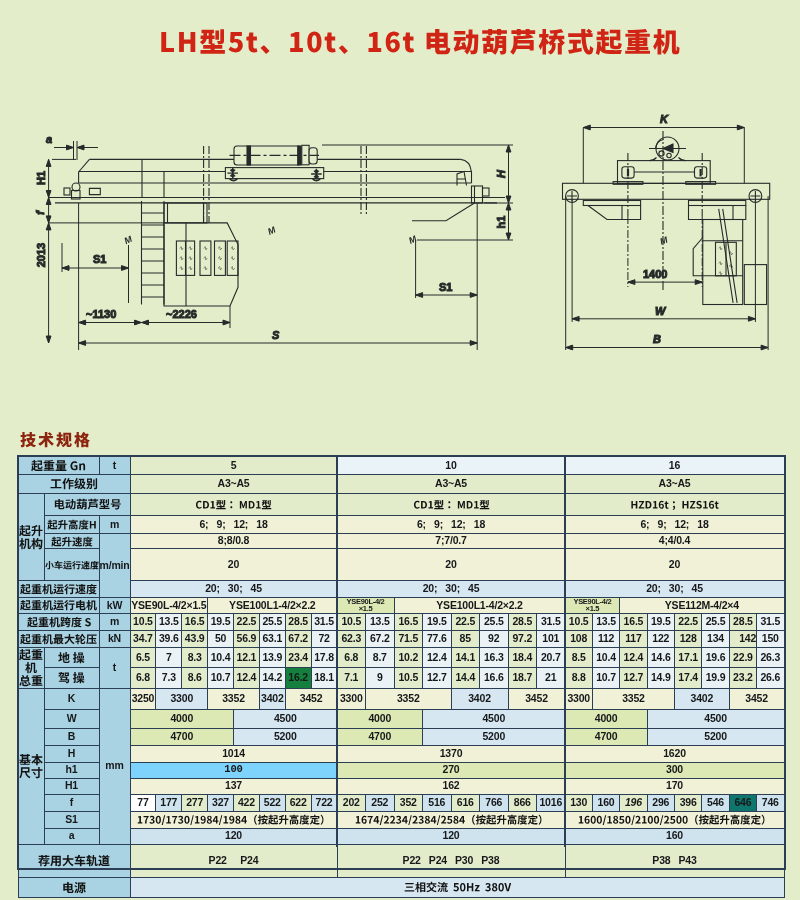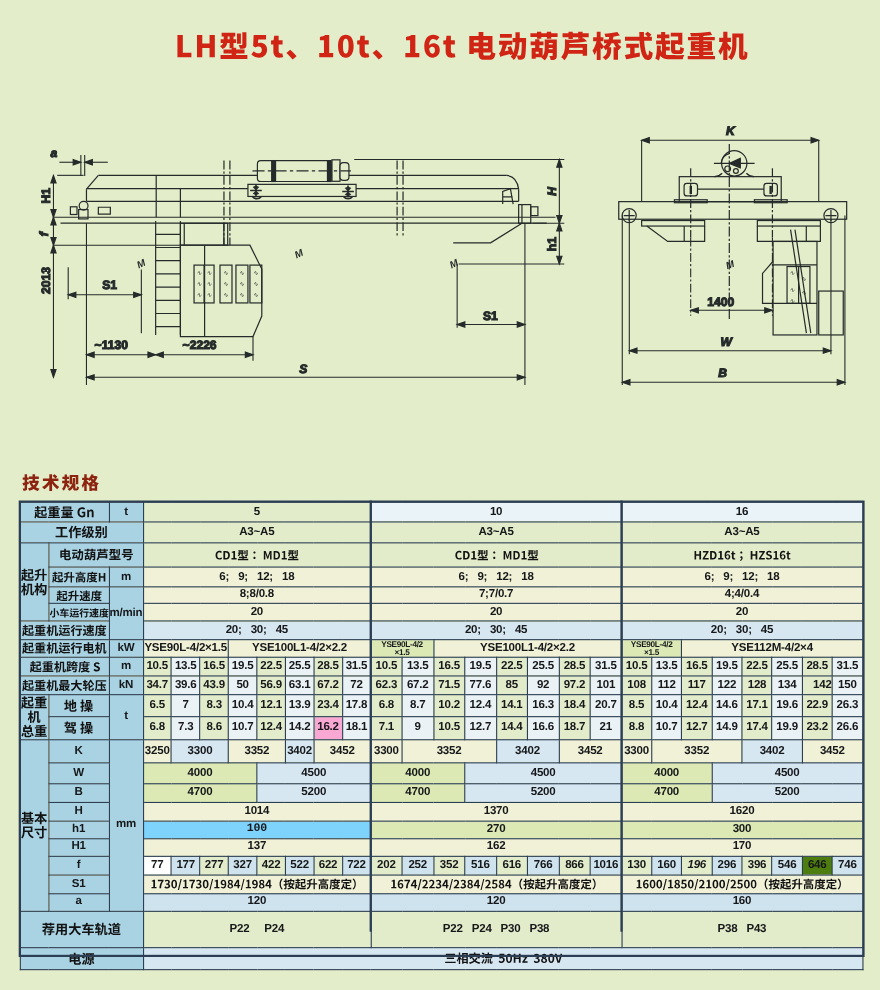--- a/index.html
+++ b/index.html
@@ -421,21 +421,21 @@
             <svg width="42" height="11" viewBox="0 -9.7 42 11.1" style="vertical-align:middle">
               <path d="M0.8 -4.1C0.8 -2.3 0.7 -0.5 0.2 0.5C0.4 0.7 1.0 0.9 1.2 1.1C1.4 0.6 1.6 -0.1 1.7 -0.8C2.5 0.4 3.8 0.7 5.7 0.7H9.8C9.9 0.3 10.1 -0.3 10.3 -0.6C9.3 -0.5 6.5 -0.5 5.7 -0.5C4.9 -0.5 4.3 -0.6 3.7 -0.7V-2.5H5.2V-3.6H3.7V-4.7H5.3V-5.8H3.5V-6.8H5.0V-7.9H3.5V-8.9H2.3V-7.9H0.7V-6.8H2.3V-5.8H0.4V-4.7H2.6V-1.4C2.3 -1.7 2.1 -2.1 1.9 -2.6C1.9 -3.1 2.0 -3.5 2.0 -4.0ZM5.7 -5.8V-2.6C5.7 -1.3 6.0 -1.0 7.2 -1.0C7.5 -1.0 8.4 -1.0 8.7 -1.0C9.7 -1.0 10.0 -1.4 10.2 -3.0C9.9 -3.1 9.3 -3.3 9.1 -3.5C9.0 -2.3 9.0 -2.1 8.6 -2.1C8.4 -2.1 7.6 -2.1 7.4 -2.1C7.0 -2.1 6.9 -2.2 6.9 -2.6V-4.7H8.4V-4.4H9.6V-8.5H5.6V-7.4H8.4V-5.8Z M15.5 -8.9C14.4 -8.2 12.6 -7.6 11.0 -7.2C11.2 -7.0 11.4 -6.5 11.4 -6.2C12.0 -6.3 12.6 -6.5 13.2 -6.6V-4.8H10.9V-3.6H13.2C13.1 -2.2 12.6 -0.9 10.8 -0.0C11.1 0.2 11.6 0.7 11.7 1.0C13.8 -0.2 14.3 -1.9 14.4 -3.6H17.1V0.9H18.4V-3.6H20.6V-4.8H18.4V-8.8H17.1V-4.8H14.5V-7.0C15.2 -7.3 15.8 -7.5 16.4 -7.8Z M21.5 -7.9C22.1 -7.4 22.9 -6.7 23.2 -6.2L24.2 -7.1C23.8 -7.6 23.0 -8.2 22.4 -8.7ZM23.9 -4.8H21.5V-3.7H22.7V-1.4C22.2 -1.1 21.7 -0.7 21.2 -0.5L21.9 0.8C22.4 0.4 22.9 -0.0 23.4 -0.4C24.0 0.4 24.9 0.7 26.2 0.7C27.5 0.8 29.6 0.8 30.8 0.7C30.9 0.3 31.1 -0.3 31.2 -0.6C29.8 -0.5 27.5 -0.4 26.2 -0.5C25.1 -0.5 24.3 -0.8 23.9 -1.5ZM25.9 -5.4H27.0V-4.5H25.9ZM28.2 -5.4H29.4V-4.5H28.2ZM27.0 -8.9V-8.0H24.4V-7.0H27.0V-6.4H24.7V-3.6H26.4C25.8 -2.9 25.0 -2.2 24.1 -1.9C24.3 -1.6 24.7 -1.2 24.9 -0.9C25.6 -1.3 26.4 -2.0 27.0 -2.7V-0.7H28.2V-2.6C28.8 -1.9 29.6 -1.3 30.3 -0.9C30.4 -1.2 30.8 -1.7 31.1 -1.9C30.2 -2.3 29.3 -2.9 28.6 -3.6H30.6V-6.4H28.2V-7.0H30.9V-8.0H28.2V-8.9Z M35.6 -6.7V-6.0H34.1V-5.0H35.6V-3.3H39.9V-5.0H41.4V-6.0H39.9V-6.7H38.7V-6.0H36.7V-6.7ZM38.7 -5.0V-4.3H36.7V-5.0ZM39.0 -1.9C38.7 -1.6 38.3 -1.3 37.8 -1.1C37.3 -1.3 36.9 -1.6 36.6 -1.9ZM34.2 -2.9V-1.9H35.8L35.3 -1.7C35.6 -1.3 36.0 -0.9 36.5 -0.6C35.7 -0.3 34.7 -0.2 33.8 -0.1C33.9 0.2 34.2 0.7 34.3 1.0C35.5 0.8 36.7 0.6 37.7 0.1C38.7 0.6 39.7 0.8 41.0 1.0C41.1 0.7 41.4 0.2 41.7 -0.1C40.8 -0.2 39.9 -0.3 39.1 -0.6C39.9 -1.1 40.5 -1.7 40.9 -2.6L40.1 -3.0L39.9 -2.9ZM32.7 -8.0V-5.0C32.7 -3.5 32.6 -1.3 31.7 0.2C32.0 0.3 32.5 0.7 32.7 0.9C33.7 -0.7 33.9 -3.3 33.9 -5.0V-6.8H41.5V-8.0H37.7V-8.9H36.4V-8.0Z" fill="#131313"></path>
             </svg>
           </td>
           <td rowspan="3" class="n" style="background:#a9d3e3;">m/min</td>
           <td colspan="8" class="n" style="background:#f0f1d6;">8;8/0.8</td>
           <td colspan="8" class="n" style="background:#f0f1d6;">7;7/0.7</td>
           <td colspan="8" class="n" style="background:#f0f1d6;">4;4/0.4</td>
         </tr>
 
-<tr style="height:16px">
+<tr style="height:32px">
           <td style="background:#a9d3e3;">
             <svg width="54" height="10" viewBox="0 -8.3 54 9.5" style="vertical-align:middle">
               <path d="M3.9 -7.5V-0.5C3.9 -0.4 3.9 -0.3 3.7 -0.3C3.5 -0.3 2.8 -0.3 2.2 -0.3C2.4 -0.0 2.6 0.5 2.6 0.8C3.5 0.8 4.1 0.8 4.6 0.6C5.0 0.4 5.1 0.1 5.1 -0.5V-7.5ZM6.1 -5.2C6.8 -3.8 7.5 -2.1 7.7 -1.0L8.9 -1.5C8.6 -2.6 7.9 -4.3 7.2 -5.6ZM1.6 -5.5C1.4 -4.3 0.9 -2.7 0.2 -1.8C0.5 -1.7 1.0 -1.4 1.3 -1.2C2.0 -2.2 2.5 -3.9 2.8 -5.2Z M10.5 -2.7C10.6 -2.7 11.0 -2.8 11.5 -2.8H13.4V-1.8H9.4V-0.7H13.4V0.8H14.6V-0.7H17.6V-1.8H14.6V-2.8H16.8V-3.8H14.6V-5.0H13.4V-3.8H11.6C11.9 -4.3 12.2 -4.8 12.6 -5.3H17.4V-6.4H13.1C13.3 -6.7 13.4 -7.1 13.6 -7.4L12.3 -7.7C12.2 -7.3 12.0 -6.8 11.8 -6.4H9.6V-5.3H11.3C11.1 -4.9 10.9 -4.6 10.8 -4.5C10.5 -4.1 10.3 -3.8 10.1 -3.8C10.2 -3.4 10.4 -2.9 10.5 -2.7Z M18.8 -6.9C19.3 -6.6 19.9 -6.1 20.2 -5.8L20.9 -6.5C20.6 -6.9 20.0 -7.3 19.5 -7.6ZM18.4 -5.1C18.9 -4.8 19.6 -4.4 19.9 -4.0L20.6 -4.8C20.3 -5.1 19.6 -5.5 19.1 -5.8ZM21.5 -7.2V-6.2H26.1V-7.2ZM20.5 -3.6H18.4V-2.6H19.4V-1.2C19.0 -0.9 18.6 -0.6 18.2 -0.4L18.7 0.7C19.2 0.3 19.6 -0.0 20.0 -0.4C20.6 0.3 21.3 0.6 22.4 0.6C23.5 0.7 25.4 0.7 26.4 0.6C26.5 0.3 26.7 -0.2 26.8 -0.5C25.6 -0.4 23.5 -0.3 22.5 -0.4C21.5 -0.4 20.8 -0.7 20.5 -1.3ZM24.3 -3.5C24.5 -3.2 24.8 -2.8 25.0 -2.4L22.8 -2.2C23.1 -2.8 23.4 -3.5 23.7 -4.2H26.7V-5.2H20.9V-4.2H22.5C22.3 -3.5 22.0 -2.7 21.8 -2.1L21.0 -2.1L21.1 -1.0L25.5 -1.5C25.6 -1.2 25.7 -1.0 25.7 -0.8L26.7 -1.3C26.5 -2.1 25.8 -3.1 25.1 -4.0Z M31.0 -7.1V-6.1H35.4V-7.1ZM29.3 -7.6C28.9 -7.0 28.0 -6.2 27.2 -5.7C27.4 -5.5 27.7 -5.1 27.8 -4.8C28.7 -5.4 29.7 -6.4 30.3 -7.2ZM30.6 -4.6V-3.6H33.3V-0.5C33.3 -0.3 33.2 -0.3 33.1 -0.3C32.9 -0.3 32.3 -0.3 31.8 -0.3C31.9 0.0 32.1 0.5 32.1 0.8C32.9 0.8 33.5 0.8 33.9 0.6C34.3 0.4 34.4 0.1 34.4 -0.4V-3.6H35.6V-4.6ZM29.6 -5.7C29.0 -4.7 28.1 -3.6 27.1 -3.0C27.4 -2.8 27.7 -2.3 27.9 -2.0C28.1 -2.2 28.4 -2.5 28.6 -2.7V0.8H29.7V-3.9C30.1 -4.4 30.4 -4.8 30.7 -5.3Z M36.4 -6.8C36.9 -6.4 37.6 -5.8 37.9 -5.4L38.7 -6.1C38.4 -6.5 37.7 -7.1 37.2 -7.4ZM38.5 -4.1H36.4V-3.1H37.4V-1.2C37.0 -0.9 36.6 -0.6 36.2 -0.4L36.7 0.7C37.2 0.3 37.6 -0.0 38.0 -0.4C38.6 0.3 39.3 0.6 40.5 0.6C41.5 0.7 43.4 0.7 44.4 0.6C44.5 0.3 44.7 -0.2 44.8 -0.5C43.6 -0.4 41.5 -0.4 40.5 -0.4C39.5 -0.4 38.9 -0.7 38.5 -1.3ZM40.2 -4.6H41.1V-3.9H40.2ZM42.2 -4.6H43.2V-3.9H42.2ZM41.1 -7.6V-6.9H38.9V-6.0H41.1V-5.5H39.2V-3.1H40.6C40.1 -2.5 39.4 -1.9 38.6 -1.6C38.9 -1.4 39.2 -1.0 39.3 -0.8C40.0 -1.1 40.6 -1.7 41.1 -2.3V-0.6H42.2V-2.2C42.7 -1.7 43.3 -1.1 43.9 -0.8C44.1 -1.1 44.4 -1.5 44.7 -1.7C43.9 -2.0 43.1 -2.5 42.5 -3.1H44.2V-5.5H42.2V-6.0H44.5V-6.9H42.2V-7.6Z M48.5 -5.7V-5.1H47.3V-4.3H48.5V-2.9H52.2V-4.3H53.5V-5.1H52.2V-5.7H51.1V-5.1H49.5V-5.7ZM51.1 -4.3V-3.7H49.5V-4.3ZM51.5 -1.6C51.2 -1.3 50.8 -1.1 50.4 -0.9C50.0 -1.1 49.6 -1.4 49.3 -1.6ZM47.3 -2.5V-1.6H48.7L48.2 -1.5C48.5 -1.1 48.9 -0.8 49.3 -0.5C48.6 -0.3 47.8 -0.2 46.9 -0.1C47.1 0.1 47.3 0.6 47.4 0.8C48.5 0.7 49.5 0.5 50.3 0.1C51.1 0.5 52.1 0.7 53.1 0.8C53.2 0.6 53.5 0.1 53.7 -0.1C52.9 -0.2 52.2 -0.3 51.5 -0.5C52.2 -0.9 52.7 -1.5 53.1 -2.2L52.4 -2.5L52.2 -2.5ZM46.0 -6.8V-4.3C46.0 -3.0 45.9 -1.1 45.2 0.2C45.4 0.3 45.9 0.6 46.1 0.8C46.9 -0.6 47.0 -2.8 47.0 -4.3V-5.9H53.6V-6.8H50.3V-7.6H49.2V-6.8Z" fill="#131313"></path>
             </svg>
           </td>
           <td colspan="8" class="n" style="background:#f0f1d6;">20</td>
           <td colspan="8" class="n" style="background:#f0f1d6;">20</td>
           <td colspan="8" class="n" style="background:#f0f1d6;">20</td>
         </tr>
 
@@ -584,21 +584,21 @@
             <svg width="27" height="13" viewBox="0 -11.0 27 12.7" style="vertical-align:middle">
               <path d="M7.9 -8.5H9.5V-7.2H7.9ZM6.7 -9.6V-6.1H10.9V-9.6ZM0.9 -1.4V-0.3H8.6V-1.4ZM2.5 -10.2C2.5 -9.9 2.4 -9.6 2.4 -9.3H0.7V-8.2H2.1C1.8 -7.5 1.3 -6.9 0.3 -6.5C0.6 -6.3 0.9 -5.8 1.0 -5.5C2.5 -6.1 3.2 -7.0 3.5 -8.2H4.7C4.7 -7.5 4.6 -7.2 4.5 -7.1C4.4 -7.0 4.3 -7.0 4.2 -7.0C4.0 -7.0 3.6 -7.0 3.3 -7.0C3.4 -6.7 3.6 -6.3 3.6 -6.0C4.1 -6.0 4.5 -6.0 4.8 -6.0C5.1 -6.0 5.4 -6.1 5.6 -6.3C5.9 -6.6 6.0 -7.3 6.1 -8.8C6.1 -9.0 6.1 -9.3 6.1 -9.3H3.7C3.8 -9.6 3.8 -9.9 3.8 -10.2ZM2.0 -5.6V-4.3H7.9L7.6 -2.9H4.0L4.2 -4.0L2.8 -4.1C2.6 -3.4 2.4 -2.5 2.3 -1.9H9.7C9.6 -0.8 9.5 -0.4 9.3 -0.2C9.2 -0.1 9.1 -0.1 8.9 -0.1C8.7 -0.1 8.3 -0.1 7.8 -0.2C8.0 0.2 8.1 0.6 8.1 1.0C8.7 1.0 9.3 1.0 9.6 1.0C9.9 0.9 10.2 0.9 10.5 0.6C10.8 0.3 11.0 -0.6 11.2 -2.4C11.2 -2.6 11.2 -2.9 11.2 -2.9H9.2C9.3 -3.7 9.5 -4.7 9.6 -5.5L8.5 -5.7L8.3 -5.6Z M21.4 -8.7H23.6V-8.0H21.4ZM20.2 -9.7V-6.9H24.9V-9.7ZM20.2 -5.6H21.1V-4.7H20.2ZM23.8 -5.6H24.9V-4.7H23.8ZM16.3 -10.2V-7.9H15.2V-6.6H16.3V-4.4L15.0 -4.1L15.3 -2.7L16.3 -3.0V-0.5C16.3 -0.4 16.3 -0.3 16.2 -0.3C16.1 -0.3 15.7 -0.3 15.4 -0.3C15.6 0.0 15.7 0.6 15.8 0.9C16.4 0.9 16.9 0.9 17.2 0.7C17.6 0.5 17.7 0.1 17.7 -0.5V-3.5L18.8 -3.9L18.6 -5.1L17.7 -4.8V-6.6H18.7V-7.9H17.7V-10.2ZM18.9 -3.0V-1.8H21.1C20.4 -1.1 19.2 -0.5 18.0 -0.2C18.3 0.1 18.7 0.6 18.9 0.9C20.0 0.5 21.0 -0.1 21.8 -0.8V1.1H23.2V-0.9C23.9 -0.2 24.7 0.4 25.6 0.8C25.8 0.5 26.2 -0.0 26.5 -0.3C25.5 -0.6 24.5 -1.2 23.8 -1.8H26.2V-3.0H23.2V-3.7H26.0V-6.5H22.8V-3.7H22.3V-6.5H19.1V-3.7H21.8V-3.0Z" fill="#131313"></path>
             </svg>
           </td>
           <td class="n" style="background:#e3ecca;">6.8</td>
           <td class="n" style="background:#eaf2f6;">7.3</td>
           <td class="n" style="background:#e3ecca;">8.6</td>
           <td class="n" style="background:#eaf2f6;">10.7</td>
           <td class="n" style="background:#e3ecca;">12.4</td>
           <td class="n" style="background:#eaf2f6;">14.2</td>
-          <td class="n" style="background:#f9a8d4;">16.2</td>
+          <td class="n" style="background:#15803d;">16.2</td>
           <td class="n" style="background:#eaf2f6;">18.1</td>
           <td class="n" style="background:#e3ecca;">7.1</td>
           <td class="n" style="background:#eaf2f6;">9</td>
           <td class="n" style="background:#e3ecca;">10.5</td>
           <td class="n" style="background:#eaf2f6;">12.7</td>
           <td class="n" style="background:#e3ecca;">14.4</td>
           <td class="n" style="background:#eaf2f6;">16.6</td>
           <td class="n" style="background:#e3ecca;">18.7</td>
           <td class="n" style="background:#eaf2f6;">21</td>
           <td class="n" style="background:#e3ecca;">8.8</td>
@@ -695,21 +695,21 @@
           <td class="n" style="background:#e3ecca;">616</td>
           <td class="n" style="background:#cfe3ef;">766</td>
           <td class="n" style="background:#e3ecca;">866</td>
           <td class="n" style="background:#cfe3ef;">1016</td>
           <td class="n" style="background:#e3ecca;">130</td>
           <td class="n" style="background:#cfe3ef;">160</td>
           <td class="n" style="background:#e3ecca;font-style:italic;">196</td>
           <td class="n" style="background:#cfe3ef;">296</td>
           <td class="n" style="background:#e3ecca;">396</td>
           <td class="n" style="background:#cfe3ef;">546</td>
-          <td class="n" style="background:#4d7c0f;">646</td>
+          <td class="n" style="background:#0f766e;">646</td>
           <td class="n" style="background:#cfe3ef;">746</td>
         </tr>
 
 <tr style="height:17px">
           <td class="n" style="background:#a9d3e3;">S1</td>
           <td colspan="8" style="background:#f0f1d6;">
             <svg width="195" height="11" viewBox="0 -9.7 195 11.1" style="vertical-align:middle">
               <path d="M0.9 0.0H5.5V-1.3H4.1V-7.8H2.9C2.4 -7.5 1.9 -7.3 1.1 -7.1V-6.2H2.5V-1.3H0.9Z M8.1 0.0H9.7C9.8 -3.0 10.1 -4.6 11.9 -6.8V-7.8H6.7V-6.5H10.2C8.7 -4.4 8.3 -2.7 8.1 0.0Z M15.3 0.1C16.7 0.1 18.0 -0.7 18.0 -2.1C18.0 -3.1 17.3 -3.8 16.5 -4.0V-4.1C17.3 -4.4 17.7 -5.0 17.7 -5.8C17.7 -7.2 16.7 -7.9 15.2 -7.9C14.3 -7.9 13.6 -7.5 12.9 -7.0L13.7 -6.0C14.1 -6.4 14.6 -6.7 15.2 -6.7C15.8 -6.7 16.2 -6.3 16.2 -5.7C16.2 -5.0 15.7 -4.5 14.3 -4.5V-3.4C16.0 -3.4 16.4 -3.0 16.4 -2.2C16.4 -1.5 15.9 -1.1 15.1 -1.1C14.4 -1.1 13.8 -1.5 13.4 -1.9L12.7 -0.9C13.2 -0.3 14.0 0.1 15.3 0.1Z M21.7 0.1C23.3 0.1 24.3 -1.2 24.3 -3.9C24.3 -6.6 23.3 -7.9 21.7 -7.9C20.1 -7.9 19.0 -6.6 19.0 -3.9C19.0 -1.2 20.1 0.1 21.7 0.1ZM21.7 -1.1C21.0 -1.1 20.5 -1.7 20.5 -3.9C20.5 -6.1 21.0 -6.7 21.7 -6.7C22.4 -6.7 22.8 -6.1 22.8 -3.9C22.8 -1.7 22.4 -1.1 21.7 -1.1Z M24.9 1.9H26.0L28.6 -8.5H27.5Z M29.7 0.0H34.4V-1.3H32.9V-7.8H31.8C31.3 -7.5 30.8 -7.3 30.0 -7.1V-6.2H31.4V-1.3H29.7Z M37.0 0.0H38.5C38.7 -3.0 38.9 -4.6 40.7 -6.8V-7.8H35.6V-6.5H39.1C37.6 -4.4 37.1 -2.7 37.0 0.0Z M44.1 0.1C45.6 0.1 46.8 -0.7 46.8 -2.1C46.8 -3.1 46.2 -3.8 45.3 -4.0V-4.1C46.1 -4.4 46.6 -5.0 46.6 -5.8C46.6 -7.2 45.6 -7.9 44.1 -7.9C43.2 -7.9 42.4 -7.5 41.7 -7.0L42.5 -6.0C43.0 -6.4 43.4 -6.7 44.0 -6.7C44.7 -6.7 45.0 -6.3 45.0 -5.7C45.0 -5.0 44.6 -4.5 43.2 -4.5V-3.4C44.8 -3.4 45.3 -3.0 45.3 -2.2C45.3 -1.5 44.8 -1.1 44.0 -1.1C43.2 -1.1 42.7 -1.5 42.2 -1.9L41.5 -0.9C42.1 -0.3 42.9 0.1 44.1 0.1Z M50.5 0.1C52.1 0.1 53.2 -1.2 53.2 -3.9C53.2 -6.6 52.1 -7.9 50.5 -7.9C48.9 -7.9 47.9 -6.6 47.9 -3.9C47.9 -1.2 48.9 0.1 50.5 0.1ZM50.5 -1.1C49.9 -1.1 49.4 -1.7 49.4 -3.9C49.4 -6.1 49.9 -6.7 50.5 -6.7C51.2 -6.7 51.7 -6.1 51.7 -3.9C51.7 -1.7 51.2 -1.1 50.5 -1.1Z M53.8 1.9H54.8L57.4 -8.5H56.4Z M58.5 0.0H63.2V-1.3H61.8V-7.8H60.6C60.1 -7.5 59.6 -7.3 58.8 -7.1V-6.2H60.2V-1.3H58.5Z M66.6 0.1C68.1 0.1 69.5 -1.1 69.5 -4.1C69.5 -6.8 68.2 -7.9 66.7 -7.9C65.4 -7.9 64.3 -6.9 64.3 -5.3C64.3 -3.7 65.2 -2.9 66.5 -2.9C67.1 -2.9 67.7 -3.2 68.1 -3.7C68.1 -1.8 67.3 -1.1 66.5 -1.1C66.0 -1.1 65.5 -1.4 65.2 -1.7L64.4 -0.7C64.9 -0.3 65.6 0.1 66.6 0.1ZM68.1 -4.8C67.7 -4.2 67.2 -4.0 66.8 -4.0C66.1 -4.0 65.7 -4.4 65.7 -5.3C65.7 -6.3 66.2 -6.8 66.8 -6.8C67.4 -6.8 68.0 -6.2 68.1 -4.8Z M73.2 0.1C74.7 0.1 75.8 -0.8 75.8 -1.9C75.8 -3.0 75.2 -3.6 74.5 -4.0V-4.1C75.0 -4.4 75.5 -5.1 75.5 -5.8C75.5 -7.1 74.6 -7.9 73.2 -7.9C71.9 -7.9 70.9 -7.1 70.9 -5.8C70.9 -5.0 71.3 -4.4 71.9 -4.0V-4.0C71.2 -3.6 70.6 -2.9 70.6 -1.9C70.6 -0.7 71.7 0.1 73.2 0.1ZM73.7 -4.4C72.8 -4.8 72.2 -5.1 72.2 -5.8C72.2 -6.5 72.7 -6.8 73.2 -6.8C73.8 -6.8 74.2 -6.4 74.2 -5.7C74.2 -5.3 74.0 -4.8 73.7 -4.4ZM73.2 -0.9C72.5 -0.9 71.9 -1.4 71.9 -2.1C71.9 -2.7 72.2 -3.2 72.6 -3.5C73.6 -3.1 74.4 -2.8 74.4 -2.0C74.4 -1.3 73.9 -0.9 73.2 -0.9Z M79.8 0.0H81.2V-2.0H82.2V-3.2H81.2V-7.8H79.4L76.5 -3.1V-2.0H79.8ZM79.8 -3.2H78.0L79.2 -5.1C79.4 -5.5 79.6 -6.0 79.8 -6.4H79.9C79.8 -5.9 79.8 -5.2 79.8 -4.8Z M82.6 1.9H83.6L86.2 -8.5H85.2Z M87.4 0.0H92.1V-1.3H90.6V-7.8H89.5C89.0 -7.5 88.4 -7.3 87.7 -7.1V-6.2H89.1V-1.3H87.4Z M95.4 0.1C96.9 0.1 98.4 -1.1 98.4 -4.1C98.4 -6.8 97.1 -7.9 95.6 -7.9C94.3 -7.9 93.1 -6.9 93.1 -5.3C93.1 -3.7 94.1 -2.9 95.4 -2.9C95.9 -2.9 96.6 -3.2 97.0 -3.7C96.9 -1.8 96.2 -1.1 95.3 -1.1C94.9 -1.1 94.4 -1.4 94.1 -1.7L93.3 -0.7C93.7 -0.3 94.4 0.1 95.4 0.1ZM96.9 -4.8C96.6 -4.2 96.1 -4.0 95.7 -4.0C95.0 -4.0 94.6 -4.4 94.6 -5.3C94.6 -6.3 95.0 -6.8 95.6 -6.8C96.3 -6.8 96.8 -6.2 96.9 -4.8Z M102.0 0.1C103.6 0.1 104.6 -0.8 104.6 -1.9C104.6 -3.0 104.0 -3.6 103.3 -4.0V-4.1C103.8 -4.4 104.3 -5.1 104.3 -5.8C104.3 -7.1 103.4 -7.9 102.1 -7.9C100.7 -7.9 99.7 -7.1 99.7 -5.8C99.7 -5.0 100.1 -4.4 100.7 -4.0V-4.0C100.0 -3.6 99.4 -2.9 99.4 -1.9C99.4 -0.7 100.5 0.1 102.0 0.1ZM102.5 -4.4C101.7 -4.8 101.1 -5.1 101.1 -5.8C101.1 -6.5 101.5 -6.8 102.0 -6.8C102.7 -6.8 103.1 -6.4 103.1 -5.7C103.1 -5.3 102.9 -4.8 102.5 -4.4ZM102.0 -0.9C101.3 -0.9 100.7 -1.4 100.7 -2.1C100.7 -2.7 101.0 -3.2 101.5 -3.5C102.5 -3.1 103.2 -2.8 103.2 -2.0C103.2 -1.3 102.7 -0.9 102.0 -0.9Z M108.7 0.0H110.1V-2.0H111.0V-3.2H110.1V-7.8H108.2L105.3 -3.1V-2.0H108.7ZM108.7 -3.2H106.8L108.0 -5.1C108.3 -5.5 108.5 -6.0 108.7 -6.4H108.7C108.7 -5.9 108.7 -5.2 108.7 -4.8Z M118.3 -4.0C118.3 -1.7 119.2 -0.1 120.3 1.1L121.3 0.6C120.3 -0.5 119.5 -2.0 119.5 -4.0C119.5 -6.0 120.3 -7.5 121.3 -8.6L120.3 -9.0C119.2 -7.9 118.3 -6.2 118.3 -4.0Z M125.8 -7.6V-5.3H127.0V-6.5H130.7V-5.3H131.9V-7.6H129.4V-8.9H128.1V-7.6ZM125.8 -4.7V-3.6H127.0C126.7 -2.8 126.4 -2.1 126.2 -1.6L127.3 -1.2L127.4 -1.4L128.2 -1.1C127.5 -0.6 126.6 -0.3 125.4 -0.1C125.6 0.1 125.9 0.7 126.0 1.0C127.4 0.7 128.5 0.2 129.4 -0.4C130.1 0.0 130.8 0.5 131.2 0.9L132.0 -0.1C131.6 -0.5 130.9 -1.0 130.2 -1.4C130.6 -2.0 130.9 -2.7 131.1 -3.6H132.0V-4.7H128.6L129.1 -6.0L127.8 -6.2C127.7 -5.8 127.5 -5.3 127.4 -4.7ZM128.2 -3.6H129.8C129.6 -2.9 129.4 -2.4 129.1 -1.9C128.7 -2.1 128.2 -2.3 127.8 -2.5ZM123.5 -8.9V-6.9H122.2V-5.8H123.5V-3.9C122.9 -3.7 122.4 -3.6 122.0 -3.5L122.3 -2.3L123.5 -2.6V-0.4C123.5 -0.2 123.4 -0.2 123.3 -0.2C123.1 -0.2 122.7 -0.2 122.3 -0.2C122.4 0.1 122.6 0.6 122.6 0.9C123.4 0.9 123.9 0.9 124.2 0.7C124.6 0.5 124.7 0.2 124.7 -0.4V-3.0L125.8 -3.3L125.7 -4.4L124.7 -4.2V-5.8H125.7V-6.9H124.7V-8.9Z M133.1 -4.1C133.1 -2.3 133.0 -0.5 132.5 0.5C132.7 0.7 133.3 0.9 133.5 1.1C133.7 0.6 133.9 -0.1 134.0 -0.8C134.8 0.4 136.1 0.7 138.1 0.7H142.1C142.2 0.3 142.4 -0.3 142.6 -0.6C141.7 -0.5 138.9 -0.5 138.1 -0.5C137.2 -0.5 136.6 -0.6 136.0 -0.7V-2.5H137.5V-3.6H136.0V-4.7H137.6V-5.8H135.8V-6.8H137.4V-7.9H135.8V-8.9H134.6V-7.9H133.0V-6.8H134.6V-5.8H132.8V-4.7H134.9V-1.4C134.6 -1.7 134.4 -2.1 134.2 -2.6C134.2 -3.1 134.3 -3.5 134.3 -4.0ZM138.0 -5.8V-2.6C138.0 -1.3 138.4 -1.0 139.5 -1.0C139.8 -1.0 140.8 -1.0 141.0 -1.0C142.0 -1.0 142.4 -1.4 142.5 -3.0C142.2 -3.1 141.7 -3.3 141.4 -3.5C141.4 -2.3 141.3 -2.1 140.9 -2.1C140.7 -2.1 139.9 -2.1 139.7 -2.1C139.3 -2.1 139.2 -2.2 139.2 -2.6V-4.7H140.7V-4.4H141.9V-8.5H137.9V-7.4H140.7V-5.8Z M147.8 -8.9C146.7 -8.2 145.0 -7.6 143.3 -7.2C143.5 -7.0 143.7 -6.5 143.7 -6.2C144.3 -6.3 144.9 -6.5 145.5 -6.6V-4.8H143.3V-3.6H145.5C145.4 -2.2 144.9 -0.9 143.1 -0.0C143.4 0.2 143.9 0.7 144.1 1.0C146.1 -0.2 146.7 -1.9 146.8 -3.6H149.5V0.9H150.7V-3.6H152.9V-4.8H150.7V-8.8H149.5V-4.8H146.8V-7.0C147.5 -7.3 148.1 -7.5 148.7 -7.8Z M156.9 -5.7H160.2V-5.1H156.9ZM155.7 -6.6V-4.3H161.4V-6.6ZM157.8 -8.9V-8.1H154.0V-7.0H163.2V-8.1H159.1V-8.9ZM156.5 -2.3V0.6H157.6V0.1H160.4C160.5 0.4 160.6 0.7 160.6 0.9C161.4 0.9 161.9 0.9 162.3 0.7C162.7 0.5 162.8 0.2 162.8 -0.4V-3.8H154.4V0.9H155.6V-2.8H161.6V-0.4C161.6 -0.3 161.5 -0.3 161.4 -0.2C161.2 -0.2 160.9 -0.2 160.6 -0.2V-2.3ZM157.6 -1.4H159.5V-0.8H157.6Z M167.9 -6.7V-6.0H166.4V-5.0H167.9V-3.3H172.2V-5.0H173.7V-6.0H172.2V-6.7H171.0V-6.0H169.0V-6.7ZM171.0 -5.0V-4.3H169.0V-5.0ZM171.4 -1.9C171.0 -1.6 170.6 -1.3 170.1 -1.1C169.6 -1.3 169.2 -1.6 168.9 -1.9ZM166.5 -2.9V-1.9H168.1L167.6 -1.7C167.9 -1.3 168.3 -0.9 168.8 -0.6C168.0 -0.3 167.0 -0.2 166.1 -0.1C166.3 0.2 166.5 0.7 166.6 1.0C167.8 0.8 169.0 0.6 170.0 0.1C171.0 0.6 172.1 0.8 173.3 1.0C173.4 0.7 173.7 0.2 174.0 -0.1C173.1 -0.2 172.2 -0.3 171.4 -0.6C172.2 -1.1 172.8 -1.7 173.2 -2.6L172.4 -3.0L172.2 -2.9ZM165.0 -8.0V-5.0C165.0 -3.5 164.9 -1.3 164.0 0.2C164.3 0.3 164.8 0.7 165.1 0.9C166.0 -0.7 166.2 -3.3 166.2 -5.0V-6.8H173.8V-8.0H170.0V-8.9H168.7V-8.0Z M176.4 -4.0C176.2 -2.2 175.7 -0.7 174.5 0.1C174.8 0.3 175.4 0.8 175.6 1.0C176.2 0.5 176.6 -0.2 177.0 -1.0C177.9 0.5 179.4 0.8 181.3 0.8H184.0C184.0 0.5 184.2 -0.1 184.4 -0.5C183.7 -0.4 182.0 -0.4 181.4 -0.4C181.0 -0.4 180.6 -0.4 180.2 -0.5V-2.1H183.1V-3.2H180.2V-4.5H182.5V-5.8H176.7V-4.5H178.9V-0.9C178.3 -1.1 177.8 -1.6 177.5 -2.5C177.6 -2.9 177.6 -3.4 177.7 -3.8ZM175.1 -7.8V-5.2H176.3V-6.7H182.8V-5.2H184.1V-7.8H180.2V-8.9H178.9V-7.8Z M188.3 -4.0C188.3 -6.2 187.4 -7.9 186.3 -9.0L185.3 -8.6C186.3 -7.5 187.2 -6.0 187.2 -4.0C187.2 -2.0 186.3 -0.5 185.3 0.6L186.3 1.1C187.4 -0.1 188.3 -1.7 188.3 -4.0Z" fill="#131313"></path>
             </svg>
           </td>

